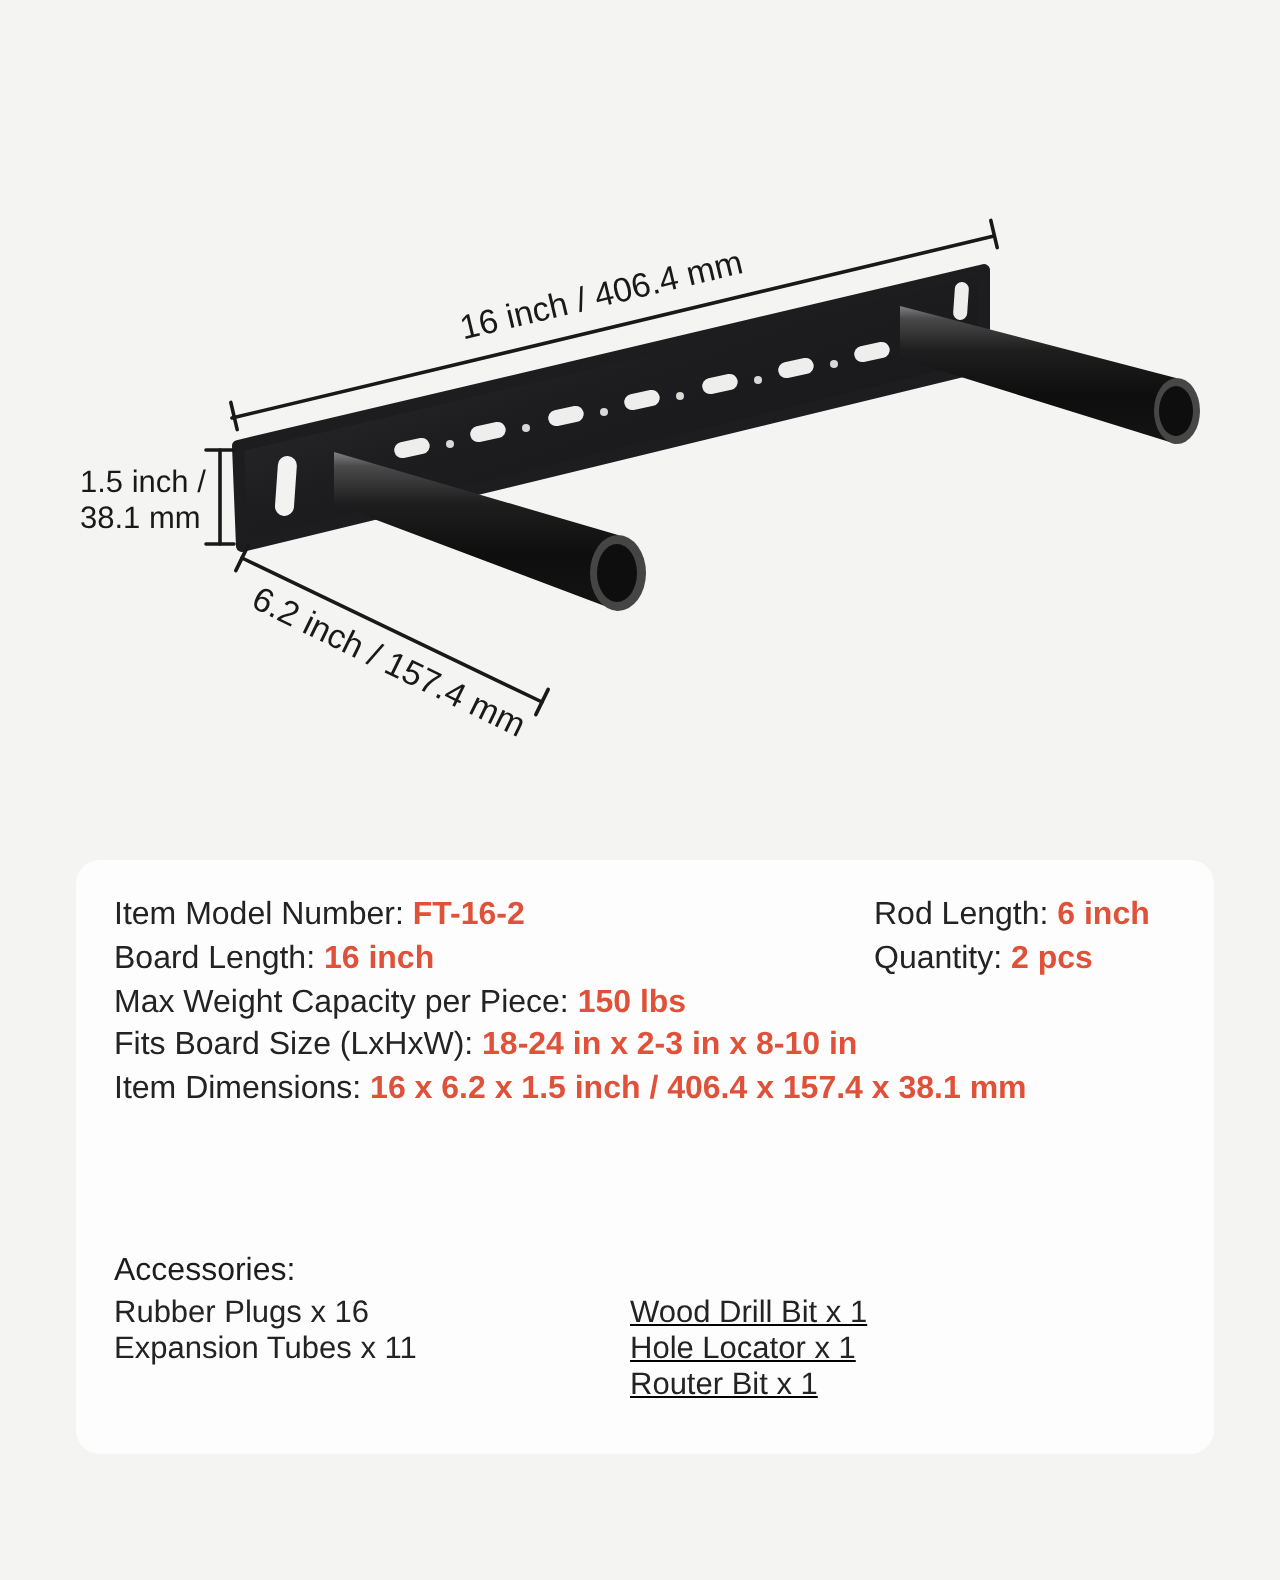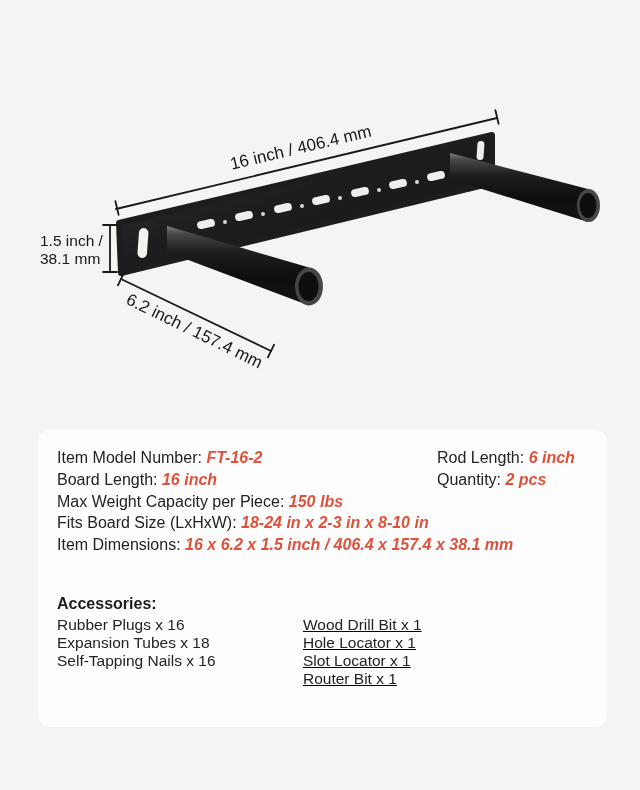--- a/index.html
+++ b/index.html
@@ -19,24 +19,24 @@
   .dim-large{font-size:17px;}
   .dim-small{font-size:15.5px;}
 
   .card{
     position:absolute;left:38px;top:430px;width:569px;height:297px;
     background:#fdfdfd;border-radius:12px;
   }
   .specs{position:absolute;left:19px;top:17px;width:380px;}
   .specs-right{position:absolute;left:399px;top:17px;width:160px;}
   .spec-row{font-size:16px;line-height:21.8px;color:#232323;white-space:nowrap;}
-  .spec-row .val{color:#e0513a;font-weight:700;font-style:italic;}
+  .spec-row .val{color:#e0513a;font-weight:700;}
   .accessories{position:absolute;left:19px;top:164px;width:540px;}
-  .acc-heading{font-size:16px;font-weight:700;color:#1d1d1d;line-height:20px;}
-  .acc-cols{display:flex;margin-top:2px;}
+  .acc-heading{font-size:16px;font-weight:400;color:#1d1d1d;line-height:20px;margin-top:32px;}
+  .acc-cols{display:flex;margin-top:2px;gap:12px;}
   .acc-col{width:246px;}
   .acc-col.second{width:240px;text-decoration:underline;}
   .acc-item{font-size:15.5px;line-height:18.1px;color:#232323;white-space:nowrap;}
 </style>
 </head>
 <body>
 
 <div class="figure-wrap">
   <svg width="640" height="420" viewBox="0 0 640 420">
     <defs>
@@ -122,24 +122,22 @@
   <div class="specs-right">
     <div class="spec-row"><span class="lbl">Rod Length: </span><span class="val">6 inch</span></div>
     <div class="spec-row"><span class="lbl">Quantity: </span><span class="val">2 pcs</span></div>
   </div>
 
   <div class="accessories">
     <div class="acc-heading">Accessories:</div>
     <div class="acc-cols">
       <div class="acc-col">
         <div class="acc-item">Rubber Plugs x 16</div>
-        <div class="acc-item">Expansion Tubes x 18</div>
-        <div class="acc-item">Self-Tapping Nails x 16</div>
+        <div class="acc-item">Expansion Tubes x 11</div>
       </div>
       <div class="acc-col second">
         <div class="acc-item">Wood Drill Bit x 1</div>
         <div class="acc-item">Hole Locator x 1</div>
-        <div class="acc-item">Slot Locator x 1</div>
         <div class="acc-item">Router Bit x 1</div>
       </div>
     </div>
   </div>
 </div>
 
 </body></html>

